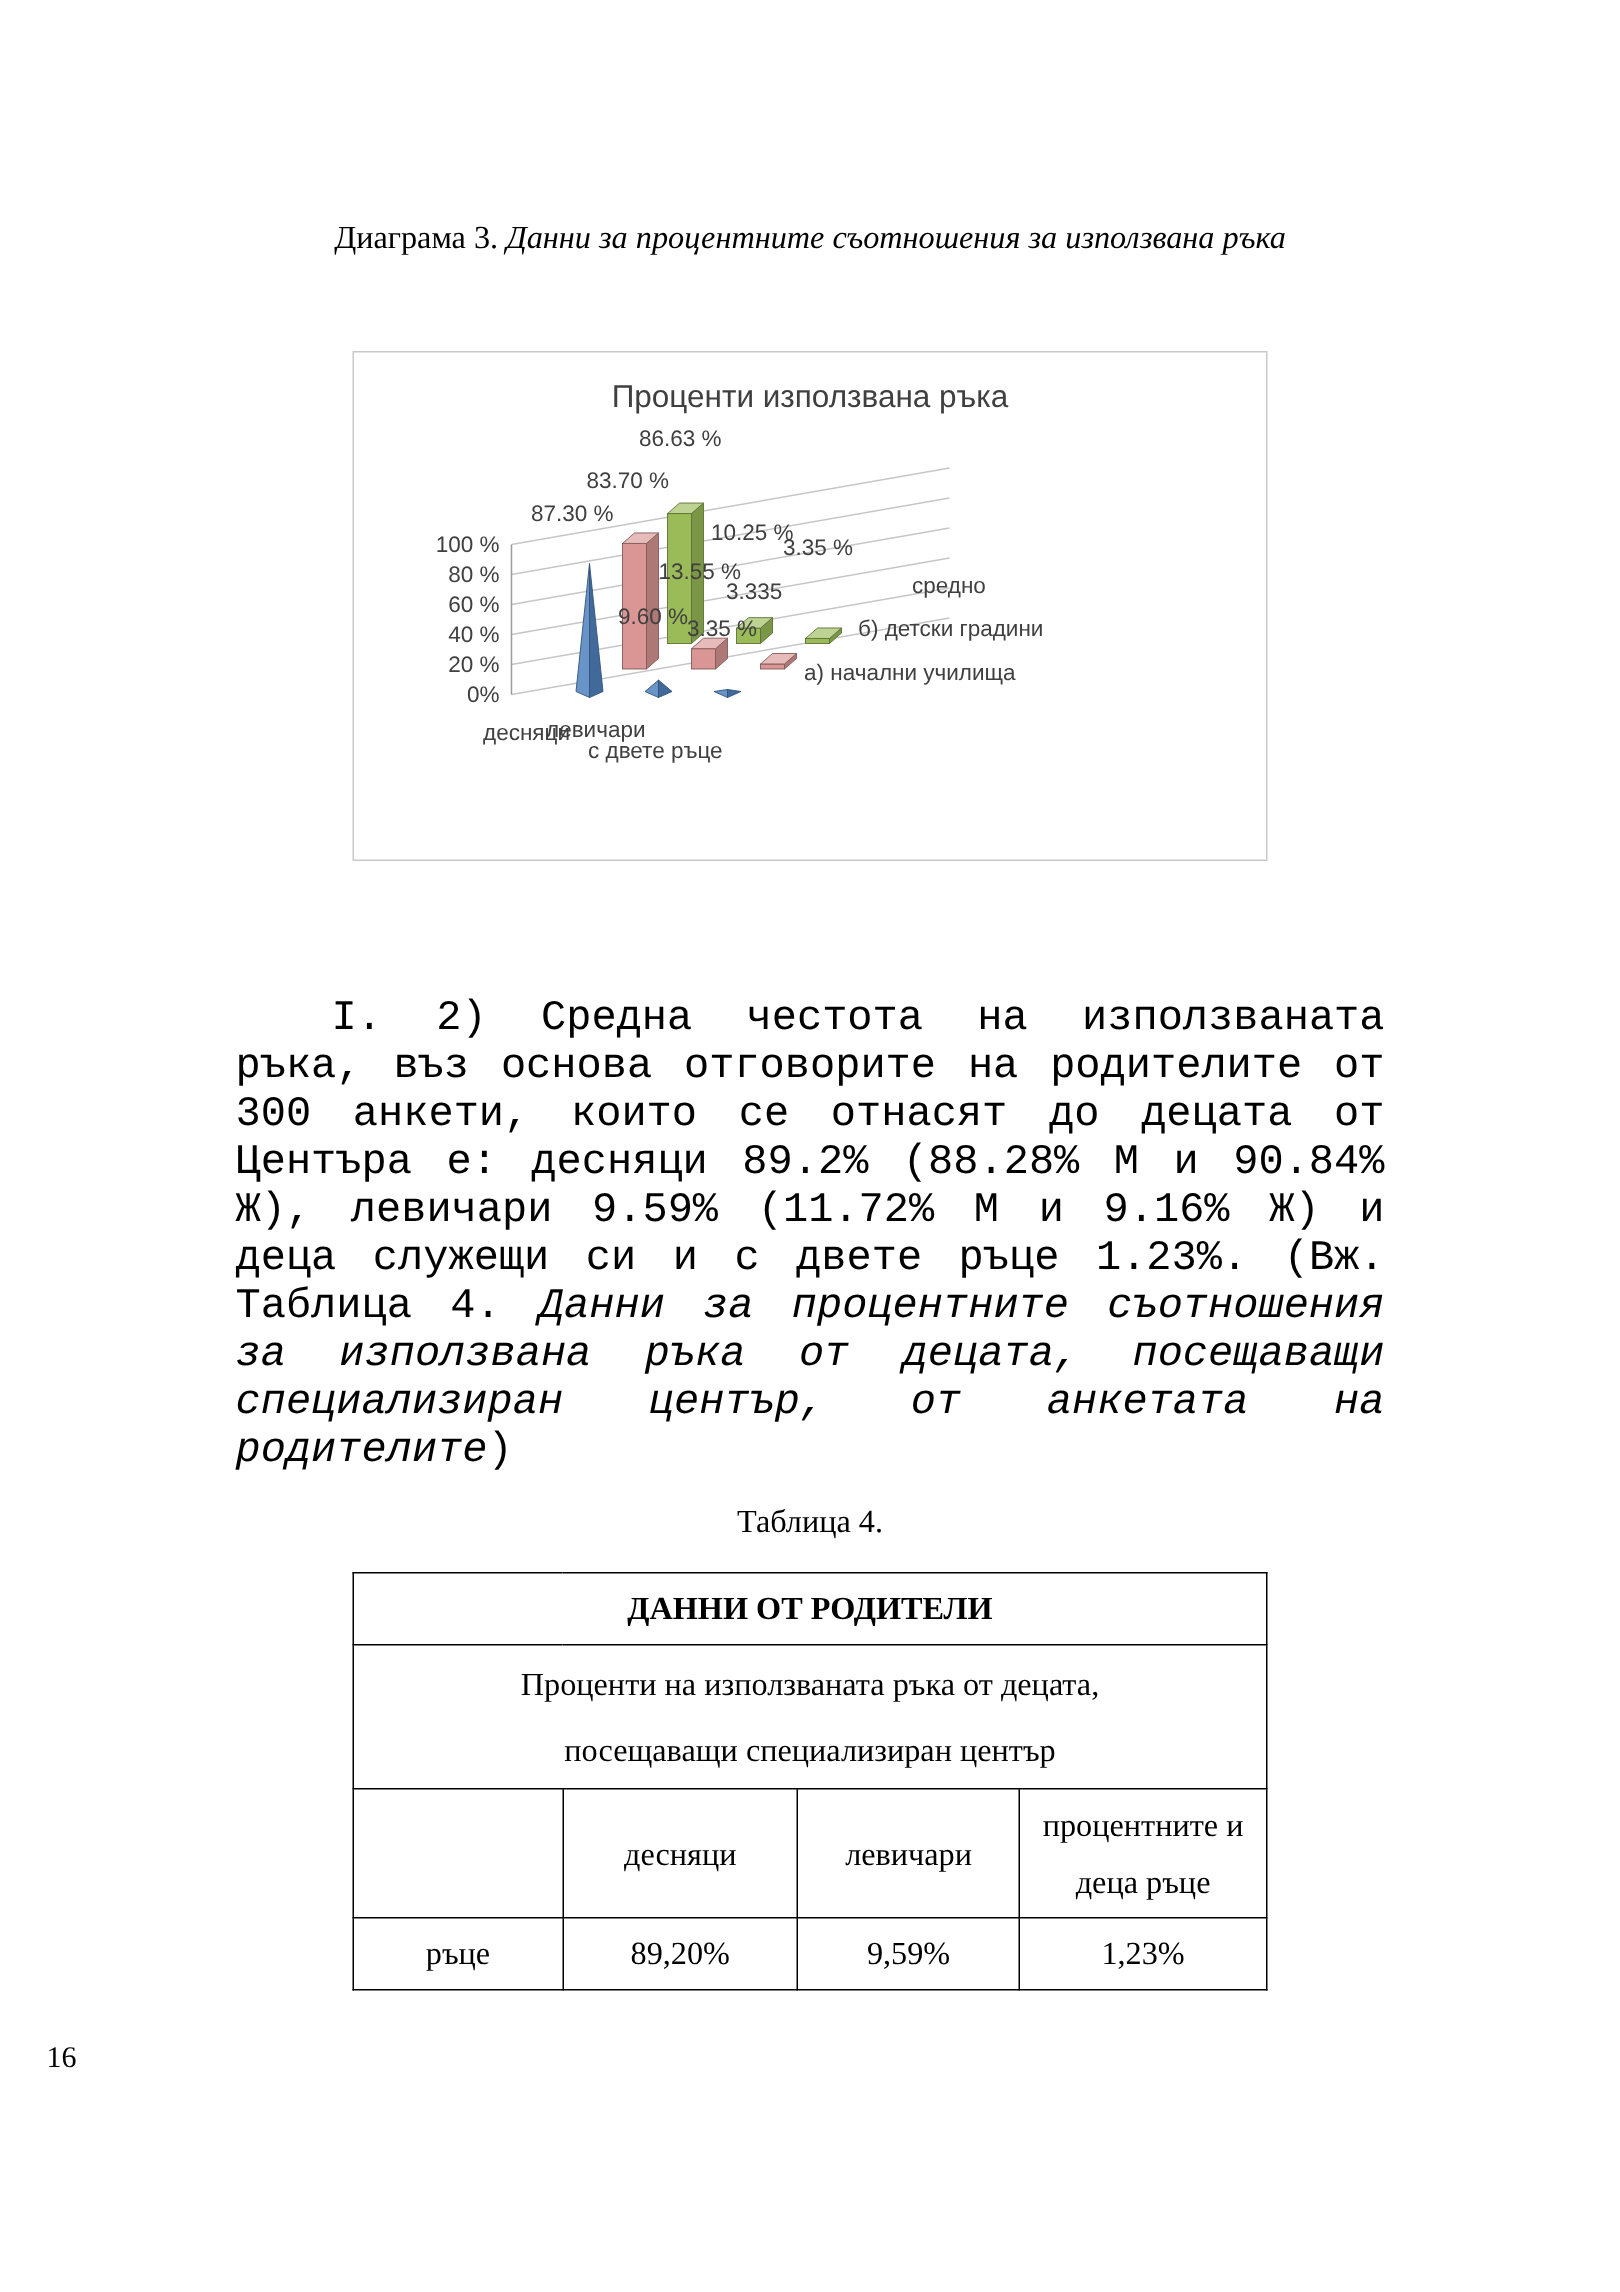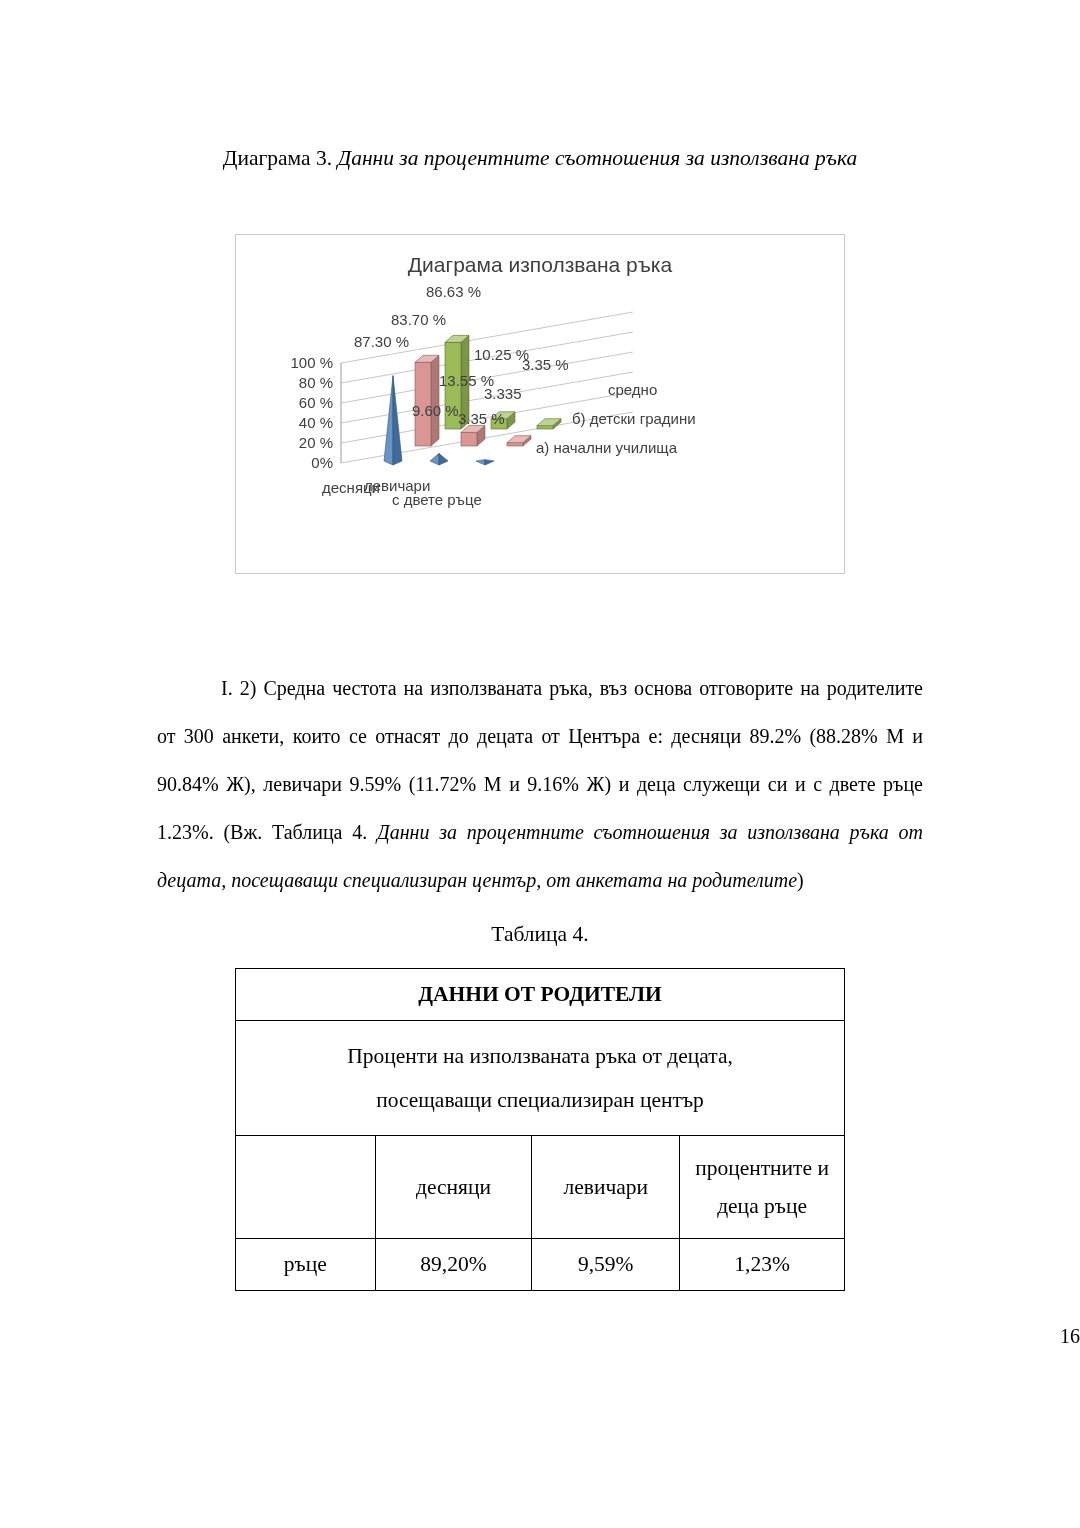--- a/index.html
+++ b/index.html
@@ -26,42 +26,42 @@
   .chart-title {
     position: absolute; top: 18px; left: 0; width: 100%;
     text-align: center;
     font-family: "Liberation Sans", sans-serif;
     font-size: 21px; color: #3f3f3f;
   }
   .chart-box svg { position: absolute; top: 0; left: 0; }
 
   .para {
     width: 766px; margin: 90px auto 0;
-    font-size: 20px; line-height: 48px;
-    text-align: justify; text-indent: 64px;
+    font-size: 28px; line-height: 32px;
+    text-align: justify; text-indent: 64px; font-family: Liberation Mono, monospace;
   }
 
   .caption { text-align: center; font-size: 21.5px; line-height: 48px; margin-top: 6px; }
 
   table.results {
     width: 610px; margin: 10px auto 0;
     border-collapse: collapse;
     font-size: 21.5px;
   }
   table.results td {
     border: 1px solid #000;
     text-align: center; vertical-align: middle;
-    padding: 13px 4px;
+    padding: 0 4px;
   }
   td.hdr { font-weight: bold; height: 48px; }
   td.subhdr { height: 96px; line-height: 44px; }
   tr.colhead td { height: 86px; line-height: 38px; }
   tr.datarow td { height: 48px; }
 
-  .pagenum { text-align: right; font-size: 20px; margin-top: 34px; }
+  .pagenum { text-align: left; font-size: 20px; margin-top: 34px; padding-left: 31px; }
 </style>
 </head>
 <body>
 
 <div class="page">
 
   <div class="heading">
     <div><span>Диаграма 3. </span><span class="it">Данни за процентните съотношения за използвана ръка</span></div>
   </div>
 
@@ -113,21 +113,21 @@
         <text x="190" y="62" style="font-family:'Liberation Sans',sans-serif;font-size:15px;fill:#404040">86.63 %</text>
         <text x="238" y="125" style="font-family:'Liberation Sans',sans-serif;font-size:15px;fill:#404040">10.25 %</text>
         <text x="286" y="135" style="font-family:'Liberation Sans',sans-serif;font-size:15px;fill:#404040">3.35 %</text>
         <text x="300" y="218" style="font-family:'Liberation Sans',sans-serif;font-size:15px;fill:#404040">а) начални училища</text>
         <text x="336" y="189" style="font-family:'Liberation Sans',sans-serif;font-size:15px;fill:#404040">б) детски градини</text>
         <text x="372" y="160" style="font-family:'Liberation Sans',sans-serif;font-size:15px;fill:#404040">средно</text>
         <text x="86" y="258" style="font-family:'Liberation Sans',sans-serif;font-size:15px;fill:#404040">десняци</text>
         <text x="128" y="256" style="font-family:'Liberation Sans',sans-serif;font-size:15px;fill:#404040">левичари</text>
         <text x="156" y="270" style="font-family:'Liberation Sans',sans-serif;font-size:15px;fill:#404040">с двете ръце</text>
       </svg>
-    <div class="chart-title">Диаграма използвана ръка</div>
+    <div class="chart-title">Проценти използвана ръка</div>
   </div>
 
   <div class="para"><span>I. 2) Средна честота на използваната ръка, въз основа отговорите на родителите от 300 анкети, които се отнасят до децата от Центъра е: десняци 89.2% (88.28% М и 90.84% Ж), левичари 9.59% (11.72% М и 9.16% Ж) и деца служещи си и с двете ръце 1.23%. (Вж. Таблица 4. </span><span class="it">Данни за процентните съотношения за използвана ръка от децата, посещаващи специализиран център, от анкетата на родителите</span><span>)</span></div>
 
   <div class="caption">Таблица 4.</div>
 
   <table class="results">
     <colgroup>
       <col style="width:140px">
         <col style="width:157px">

